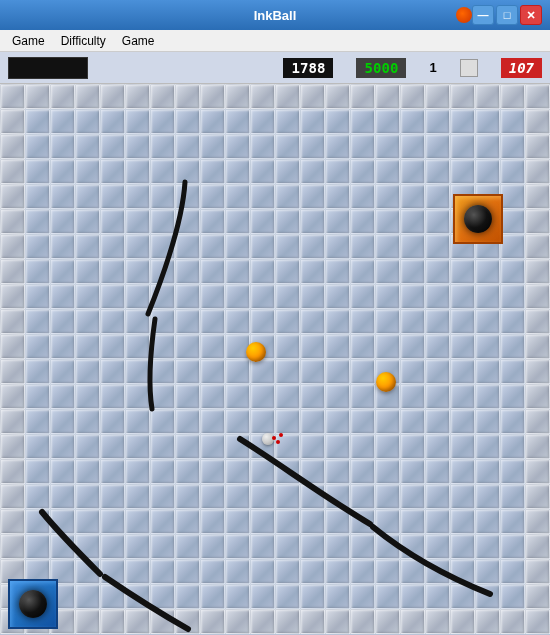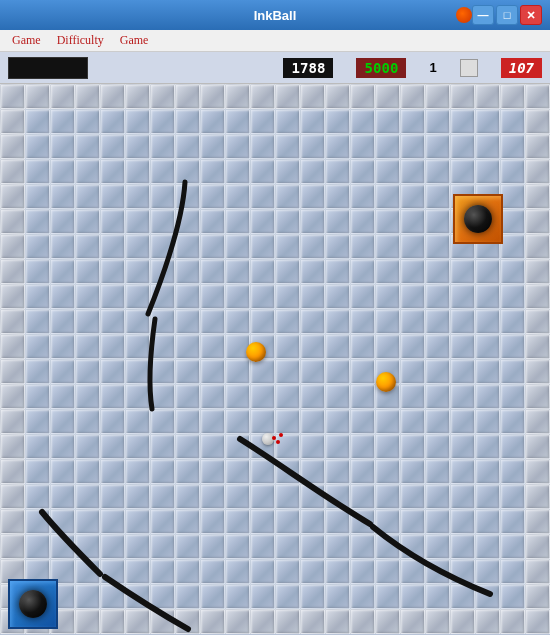--- a/index.html
+++ b/index.html
@@ -59,24 +59,23 @@
       height: 22px;
       background: #f0f0f0;
       display: flex;
       align-items: center;
       padding: 0 4px;
       border-bottom: 1px solid #ccc;
     }
     .menu-item {
       padding: 2px 8px;
       font-size: 12px;
-      color: #b91c1c;
+      color: #000000;
       cursor: pointer;
       border-radius: 2px;
-      font-family: Liberation Serif, serif;
     }
 
     
     .score-bar {
       width: 550px;
       height: 32px;
       background: #d0d8e8;
       display: flex;
       align-items: center;
       padding: 0 8px;
@@ -93,21 +92,21 @@
       background: #111;
       color: white;
       font-size: 14px;
       font-weight: bold;
       padding: 2px 6px;
       min-width: 50px;
       text-align: center;
       font-family: monospace;
     }
     .score-green {
-      background: #7f1d1d;
+      background: #404040;
       color: #00cc00;
       font-size: 14px;
       font-weight: bold;
       padding: 2px 4px;
       min-width: 50px;
       text-align: center;
       font-family: monospace;
     }
     .score-lives {
       color: #000;

